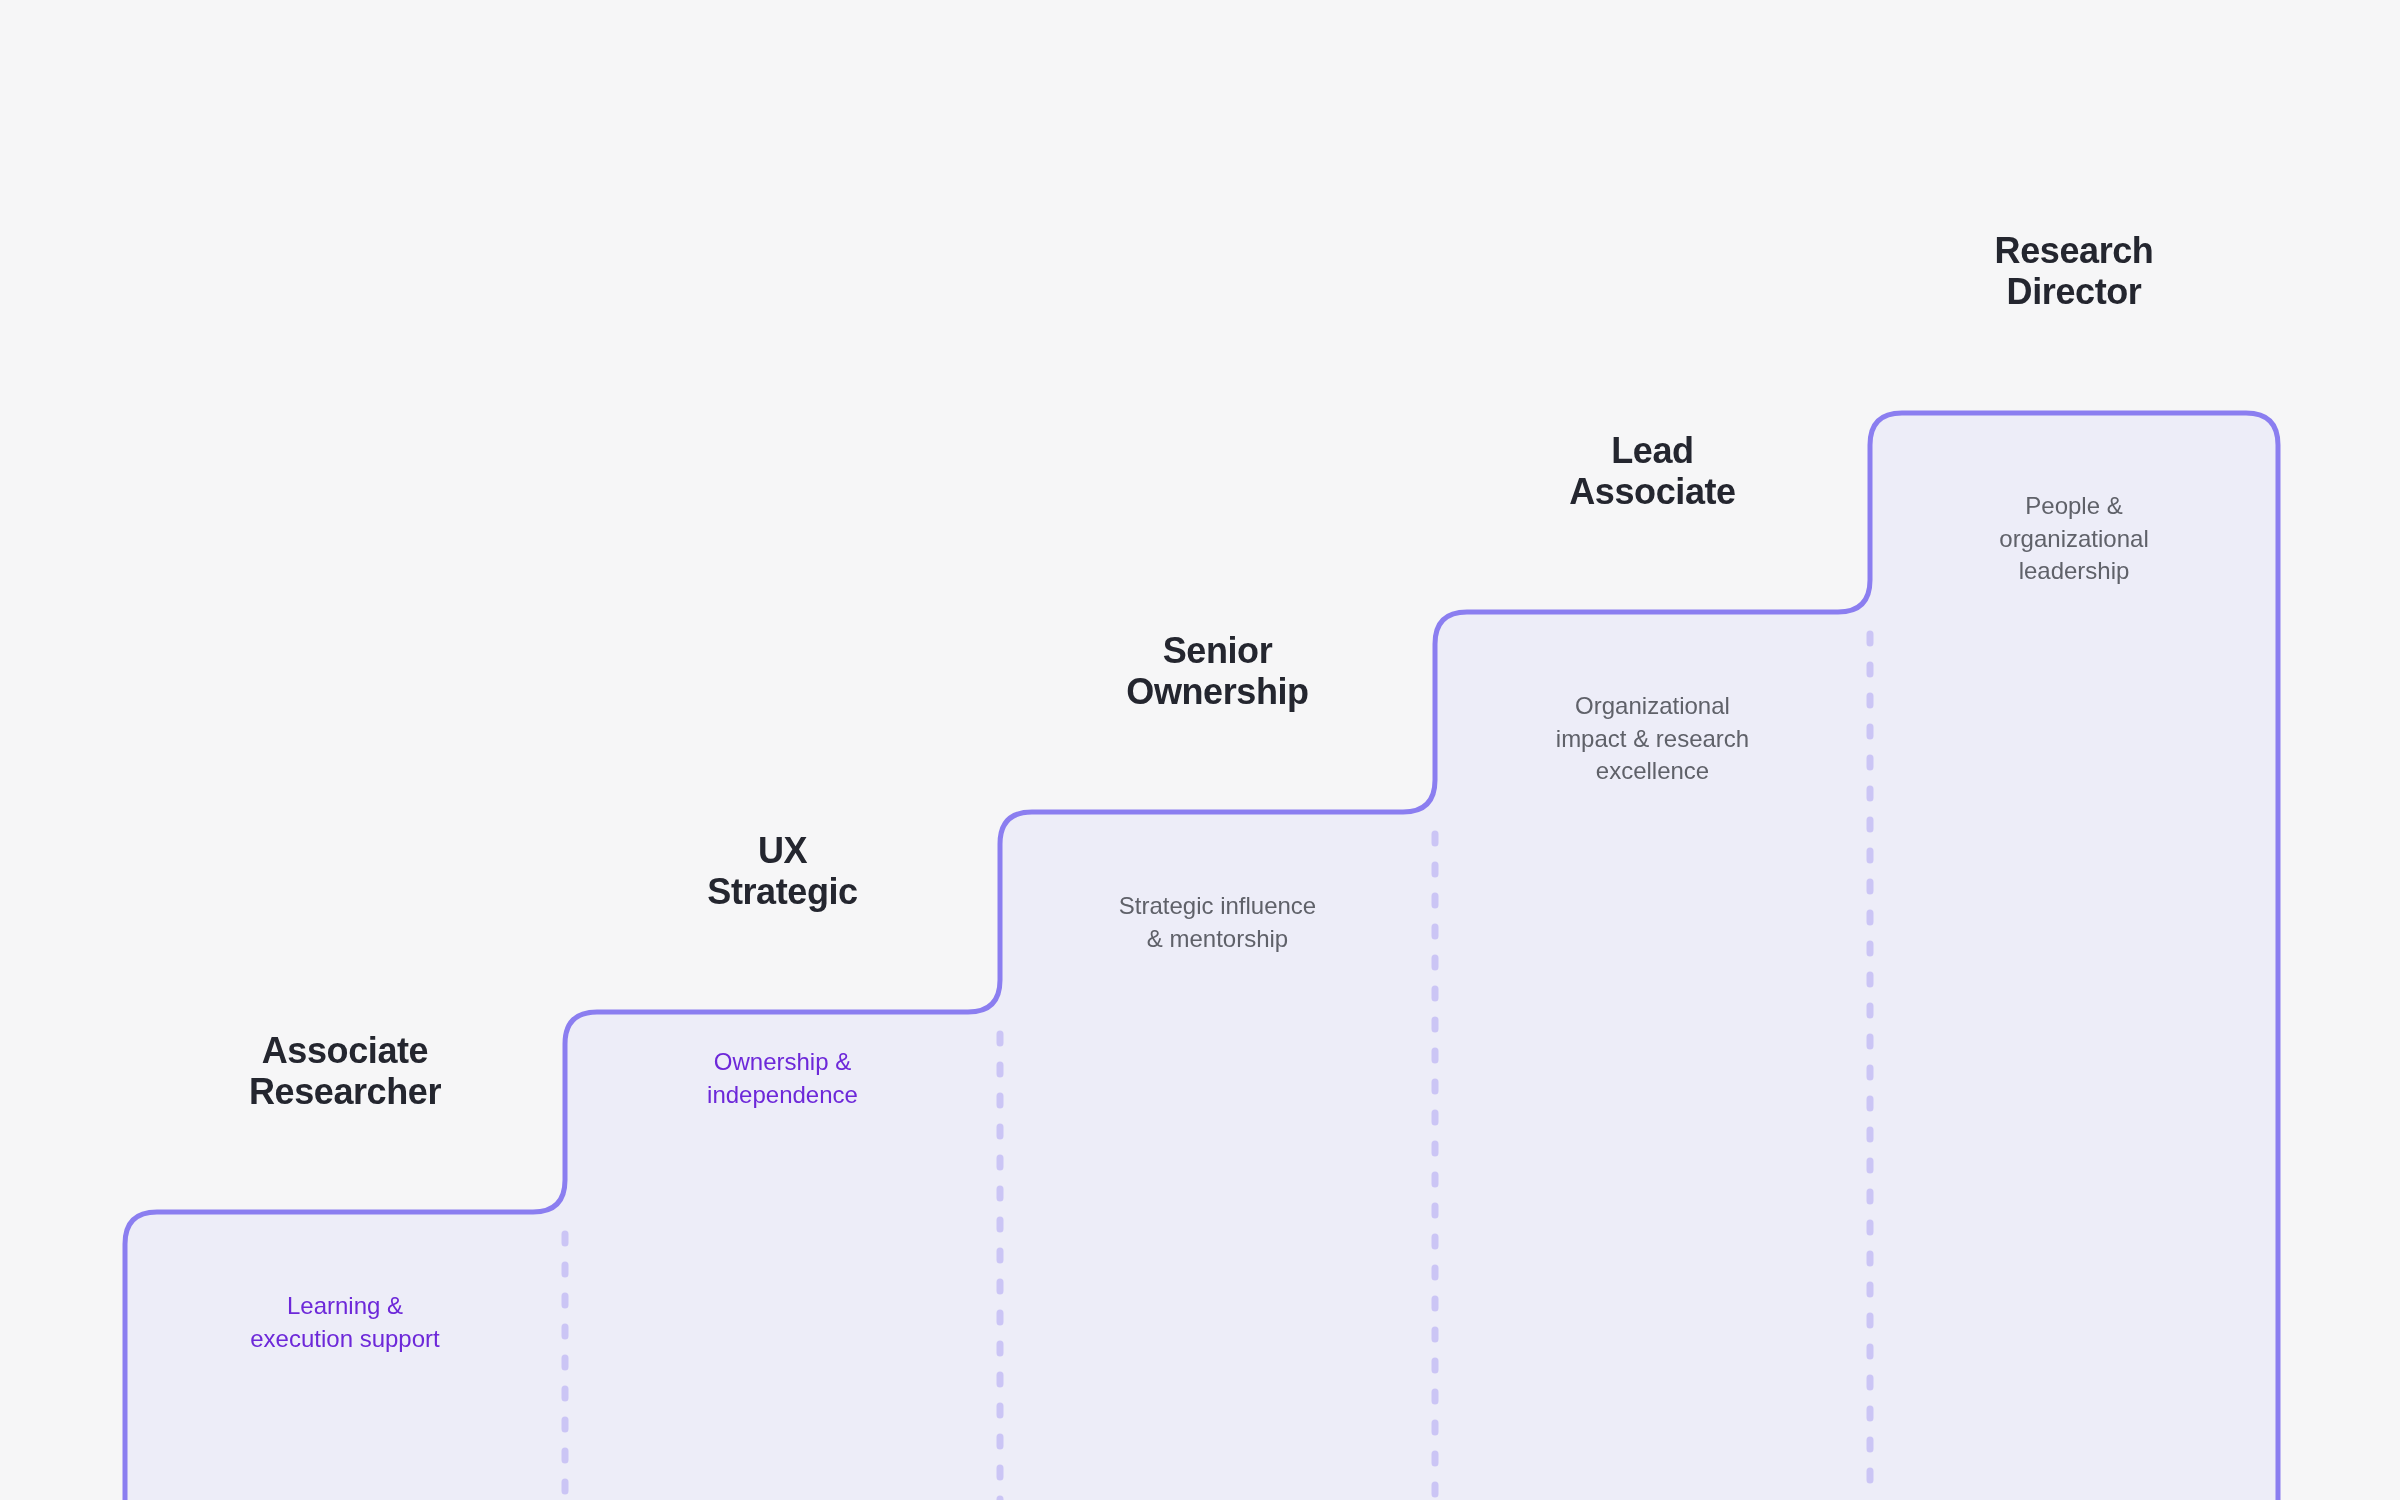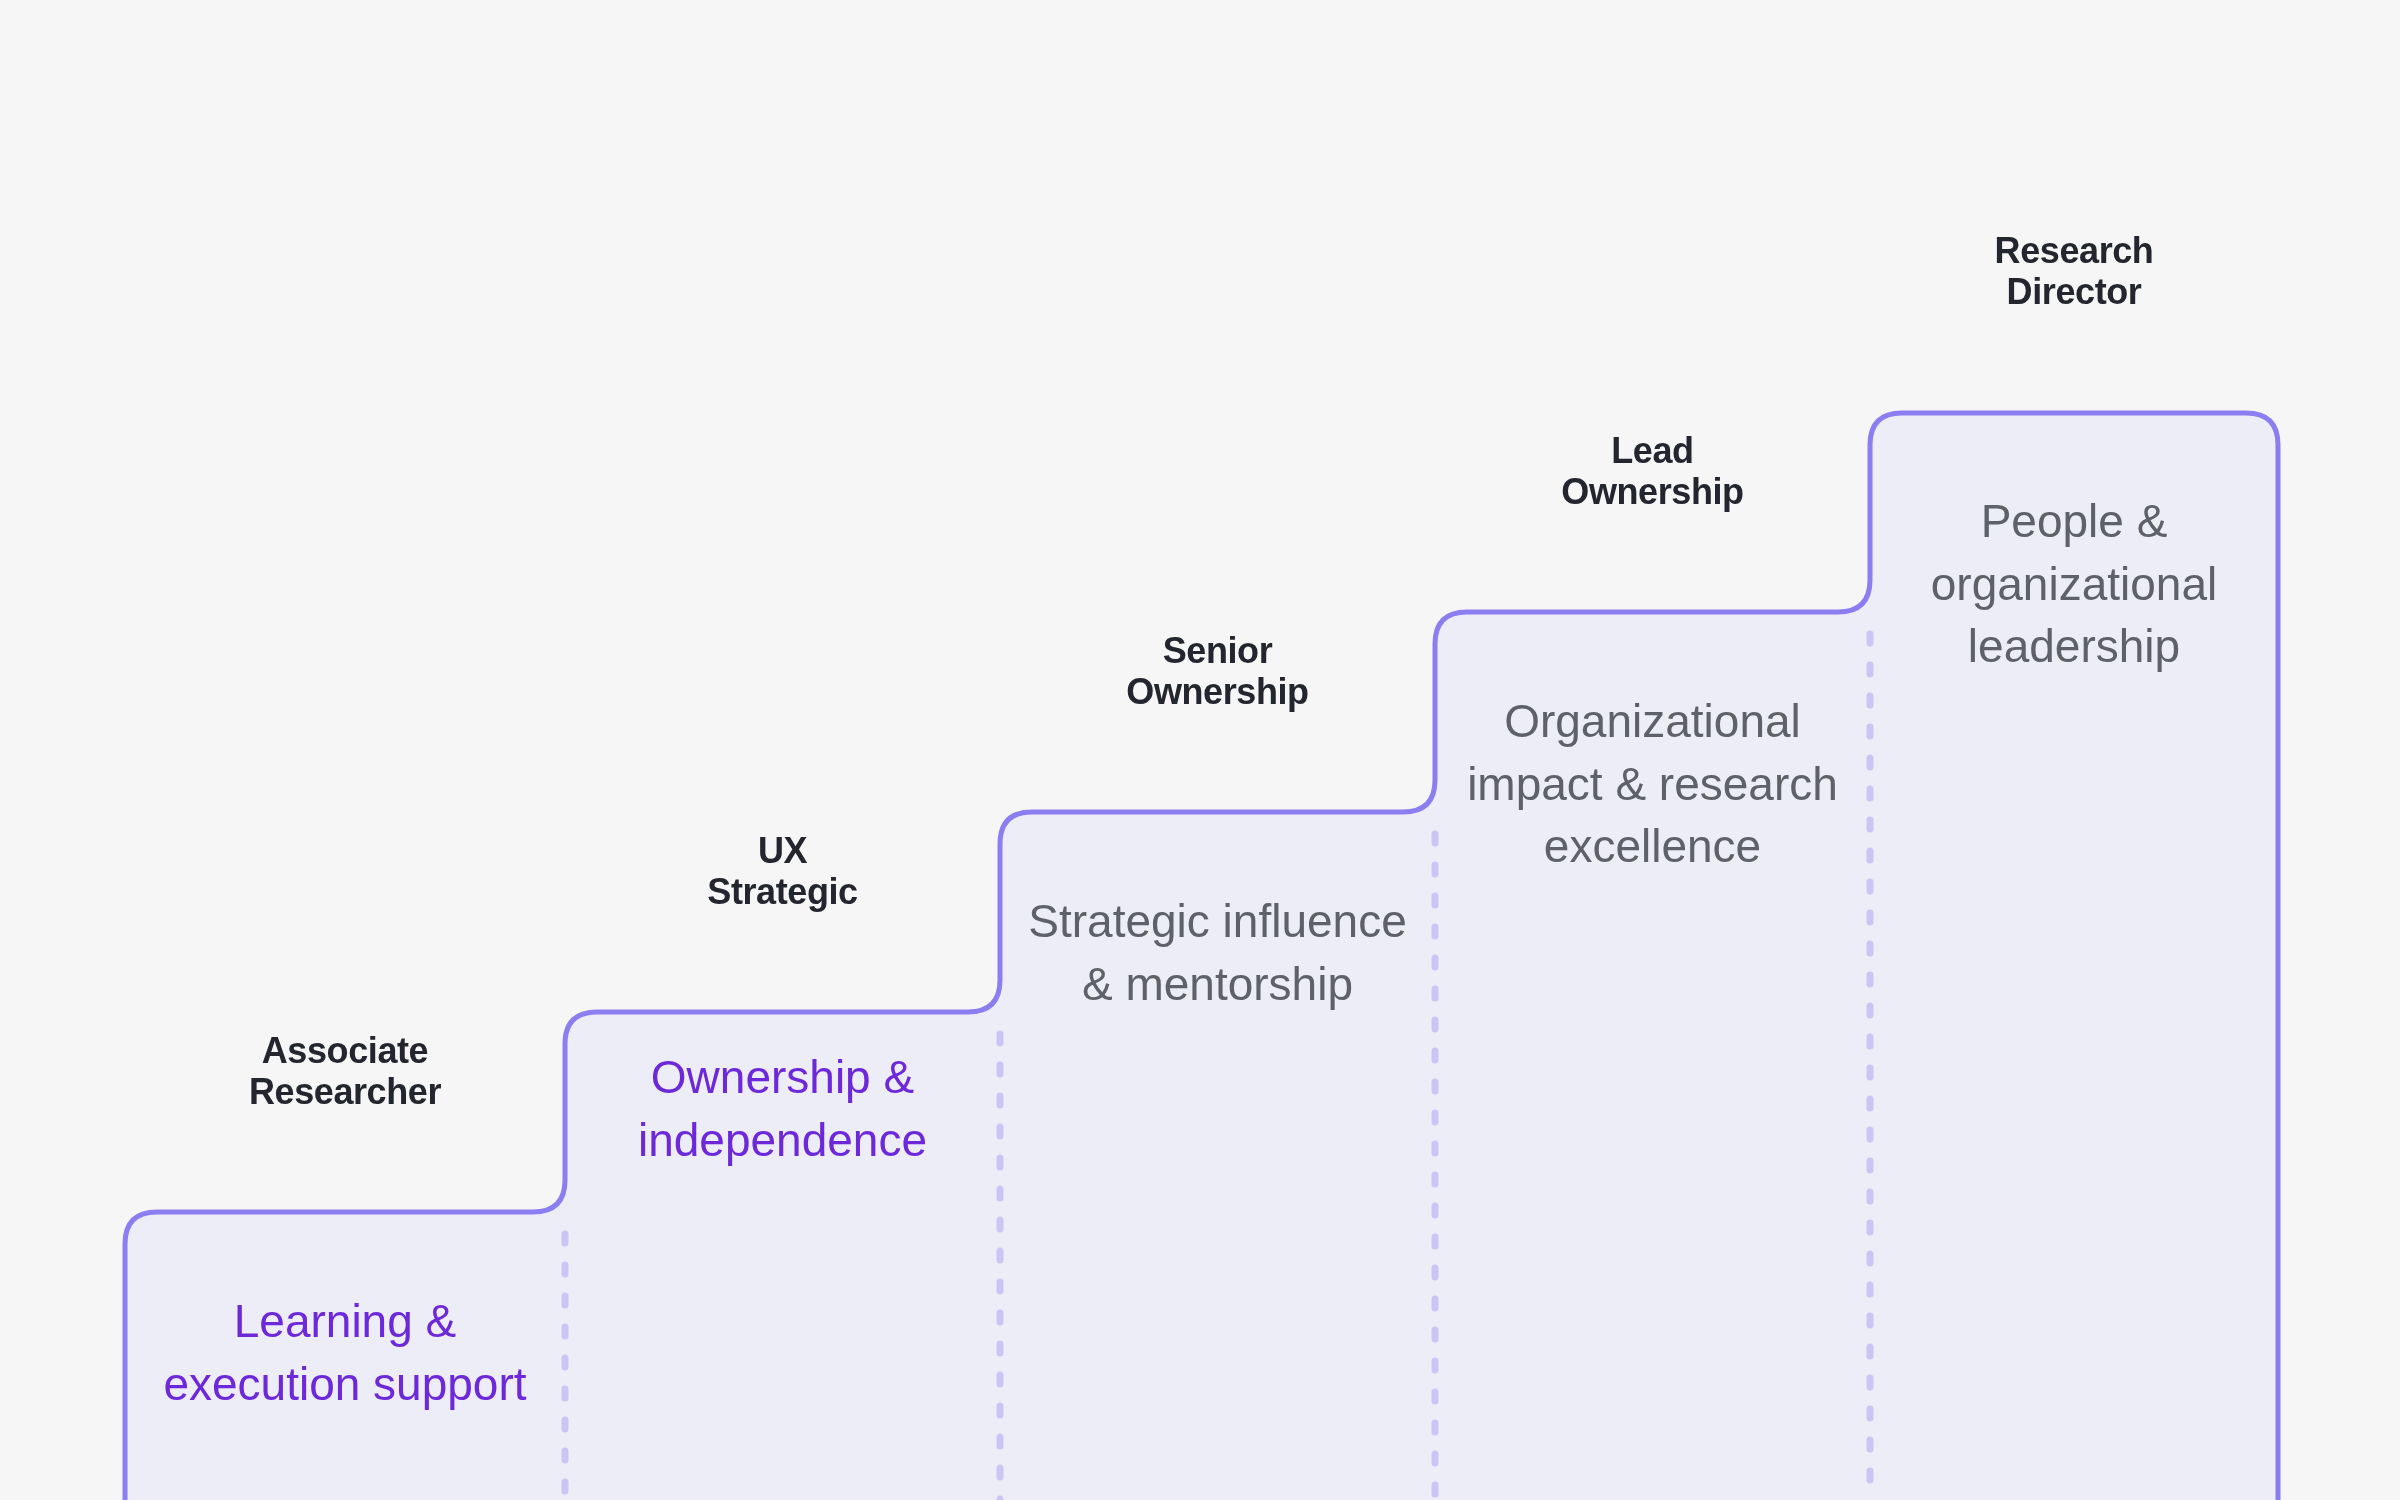--- a/index.html
+++ b/index.html
@@ -34,21 +34,21 @@
     font-size: 36px;
     line-height: 1.14;
     color: #24262f;
     letter-spacing: -0.4px;
     white-space: pre-line;
   }
   .step-desc {
     position: absolute;
     text-align: center;
     font-weight: normal;
-    font-size: 46px;
+    font-size: 24px;
     line-height: 1.36;
     color: #5f6169;
     white-space: pre-line;
   }
 </style>
 </head>
 <body>
 
 <div id="stage">
 
@@ -69,21 +69,21 @@
 execution support</div>
       <div class="step-title" style="left: 565px; top: 830px; width: 435px; color: rgb(36, 38, 47);">UX
 Strategic</div>
       <div class="step-desc" style="left: 565px; top: 1046px; width: 435px; color: #6d28d9;">Ownership &amp;
 independence</div>
       <div class="step-title" style="left: 1000px; top: 630px; width: 435px; color: rgb(36, 38, 47);">Senior
 Ownership</div>
       <div class="step-desc" style="left: 1000px; top: 890px; width: 435px; color: rgb(95, 97, 105);">Strategic influence
 &amp; mentorship</div>
       <div class="step-title" style="left: 1435px; top: 430px; width: 435px; color: rgb(36, 38, 47);">Lead
-Ownership</div>
+Associate</div>
       <div class="step-desc" style="left: 1435px; top: 690px; width: 435px; color: rgb(95, 97, 105);">Organizational
 impact &amp; research
 excellence</div>
       <div class="step-title" style="left: 1870px; top: 230px; width: 408px; color: rgb(36, 38, 47);">Research
 Director</div>
       <div class="step-desc" style="left: 1870px; top: 490px; width: 408px; color: rgb(95, 97, 105);">People &amp;
 organizational
 leadership</div>
     </div>
 

